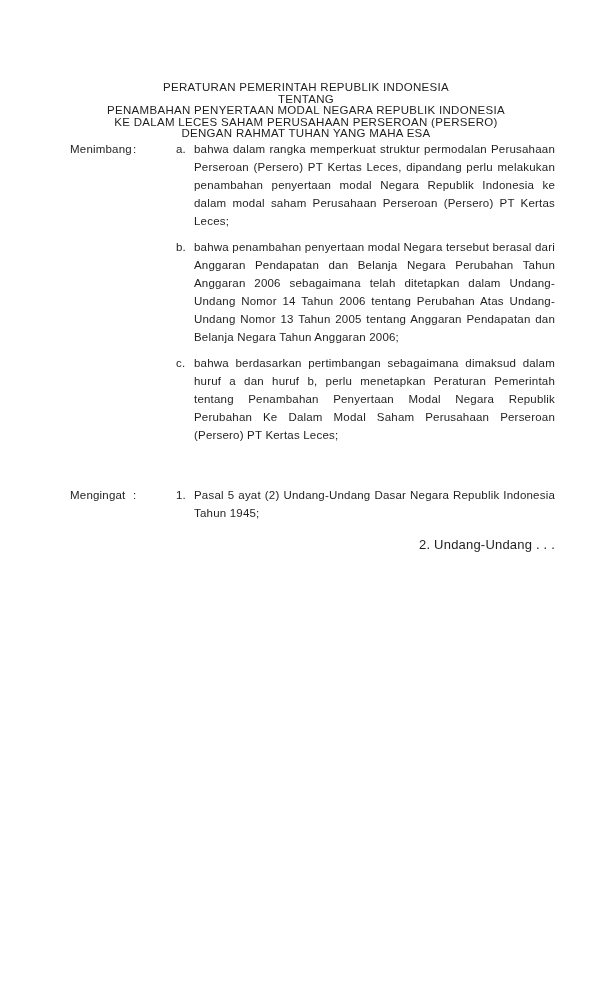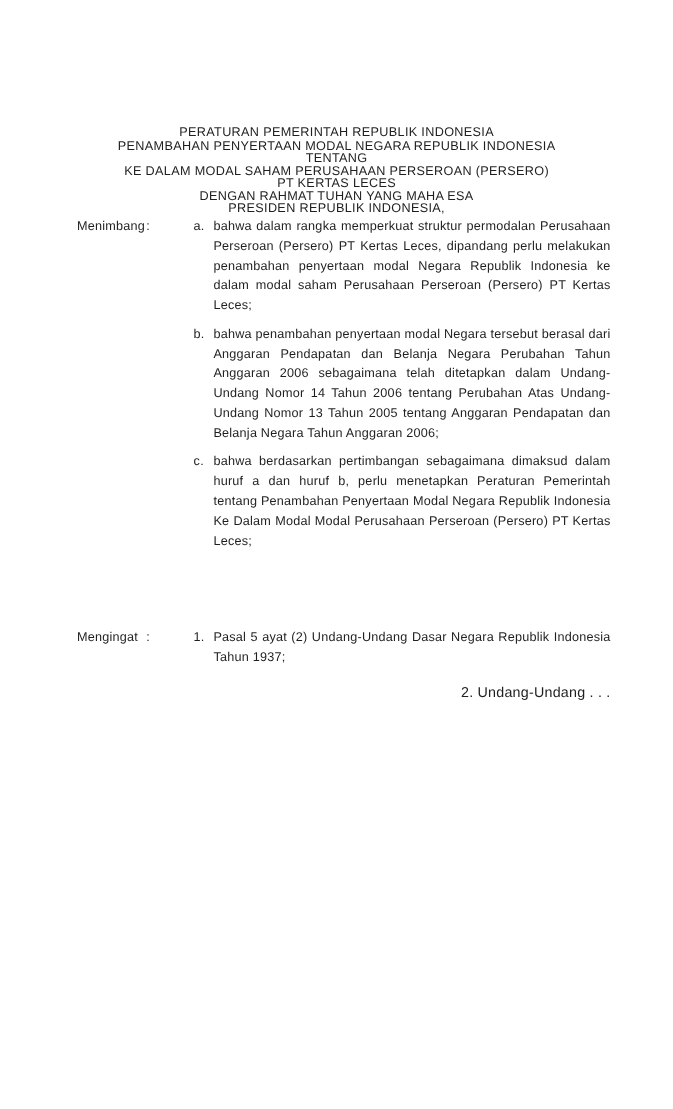--- a/index.html
+++ b/index.html
@@ -11,21 +11,21 @@
     height: 1008px;
     background: #ffffff;
     font-family: "Liberation Sans", sans-serif;
     color: #1f1f1f;
     overflow: hidden;
   }
   .page {
     box-sizing: border-box;
     width: 612px;
     height: 816px;
-    padding-top: 116px;
+    padding-top: 82px;
     background: #ffffff;
   }
   .doc-header {
     text-align: center;
     font-size: 11.5px;
     letter-spacing: 0.3px;
     line-height: 1;
   }
   .doc-header .h-line { margin: 0 auto; }
   .title-1 { margin-bottom: 12px; }
@@ -67,73 +67,71 @@
   .clause-item:last-child { margin-bottom: 0; }
   .item-marker {
     width: 18px;
     flex: 0 0 18px;
   }
   .item-text {
     flex: 1 1 auto;
     text-align: justify;
   }
   .menimbang-block { margin-bottom: 24px; }
-  .mengingat-block { margin-bottom: 0; margin-top: 28px; }
+  .mengingat-block { margin-bottom: 0; }
   .spacer-considerations { height: 18px; }
   .catchword {
     margin-left: 70px;
     margin-right: 57px;
     margin-top: 15px;
     font-size: 13px;
     letter-spacing: 0.2px;
     text-align: right;
   }
 </style>
 </head>
 <body>
 
 <div class="page">
 
   <div class="doc-header">
     <div class="h-line title-1">PERATURAN PEMERINTAH REPUBLIK INDONESIA</div>
+    <div class="h-line tentang">TENTANG</div>
     <div class="h-line subject-1">PENAMBAHAN PENYERTAAN MODAL NEGARA REPUBLIK INDONESIA</div>
-    <div class="h-line tentang">TENTANG</div>
-    <div class="h-line subject-2">KE DALAM MODAL SAHAM PERUSAHAAN PERSEROAN (PERSERO)</div>
-    <div class="h-line subject-3">PT KERTAS LECES</div>
+    <div class="h-line subject-2">KE DALAM LECES SAHAM PERUSAHAAN PERSEROAN (PERSERO)</div>
     <div class="h-line invocation">DENGAN RAHMAT TUHAN YANG MAHA ESA</div>
-    <div class="h-line president">PRESIDEN REPUBLIK INDONESIA,</div>
   </div>
 
   <div class="body-block menimbang-block clause">
     <div class="clause-label">Menimbang</div>
     <div class="clause-colon">:</div>
     <div class="clause-items">
       <div class="clause-item">
         <div class="item-marker">a.</div>
         <div class="item-text">bahwa dalam rangka memperkuat struktur permodalan Perusahaan Perseroan (Persero) PT Kertas Leces, dipandang perlu melakukan penambahan penyertaan modal Negara Republik Indonesia ke dalam modal  saham Perusahaan Perseroan (Persero) PT Kertas Leces;</div>
       </div>
       <div class="clause-item">
         <div class="item-marker">b.</div>
         <div class="item-text">bahwa penambahan penyertaan modal Negara tersebut berasal dari Anggaran Pendapatan dan Belanja Negara Perubahan Tahun Anggaran 2006 sebagaimana telah ditetapkan dalam Undang-Undang Nomor 14 Tahun 2006 tentang Perubahan Atas Undang-Undang Nomor 13 Tahun 2005 tentang Anggaran Pendapatan dan Belanja Negara Tahun Anggaran 2006;</div>
       </div>
       <div class="clause-item">
         <div class="item-marker">c.</div>
-        <div class="item-text">bahwa berdasarkan pertimbangan sebagaimana dimaksud dalam huruf a dan huruf b, perlu menetapkan Peraturan Pemerintah tentang Penambahan Penyertaan Modal Negara Republik Indonesia Ke Dalam Modal Modal Perusahaan Perseroan (Persero) PT Kertas Leces;</div>
+        <div class="item-text">bahwa berdasarkan pertimbangan sebagaimana dimaksud dalam huruf a dan huruf b, perlu menetapkan Peraturan Pemerintah tentang Penambahan Penyertaan Modal Negara Republik Perubahan Ke Dalam Modal Saham Perusahaan Perseroan (Persero) PT Kertas Leces;</div>
       </div>
     </div>
   </div>
 
   <div class="spacer-considerations"></div>
 
   <div class="body-block mengingat-block clause">
     <div class="clause-label">Mengingat</div>
     <div class="clause-colon">:</div>
     <div class="clause-items">
       <div class="clause-item">
         <div class="item-marker">1.</div>
-        <div class="item-text">Pasal 5 ayat (2) Undang-Undang Dasar Negara Republik Indonesia Tahun 1937;</div>
+        <div class="item-text">Pasal 5 ayat (2) Undang-Undang Dasar Negara Republik Indonesia Tahun 1945;</div>
       </div>
     </div>
   </div>
 
   <div class="catchword">2. Undang-Undang  . . .</div>
 
 </div>
 
 </body></html>

